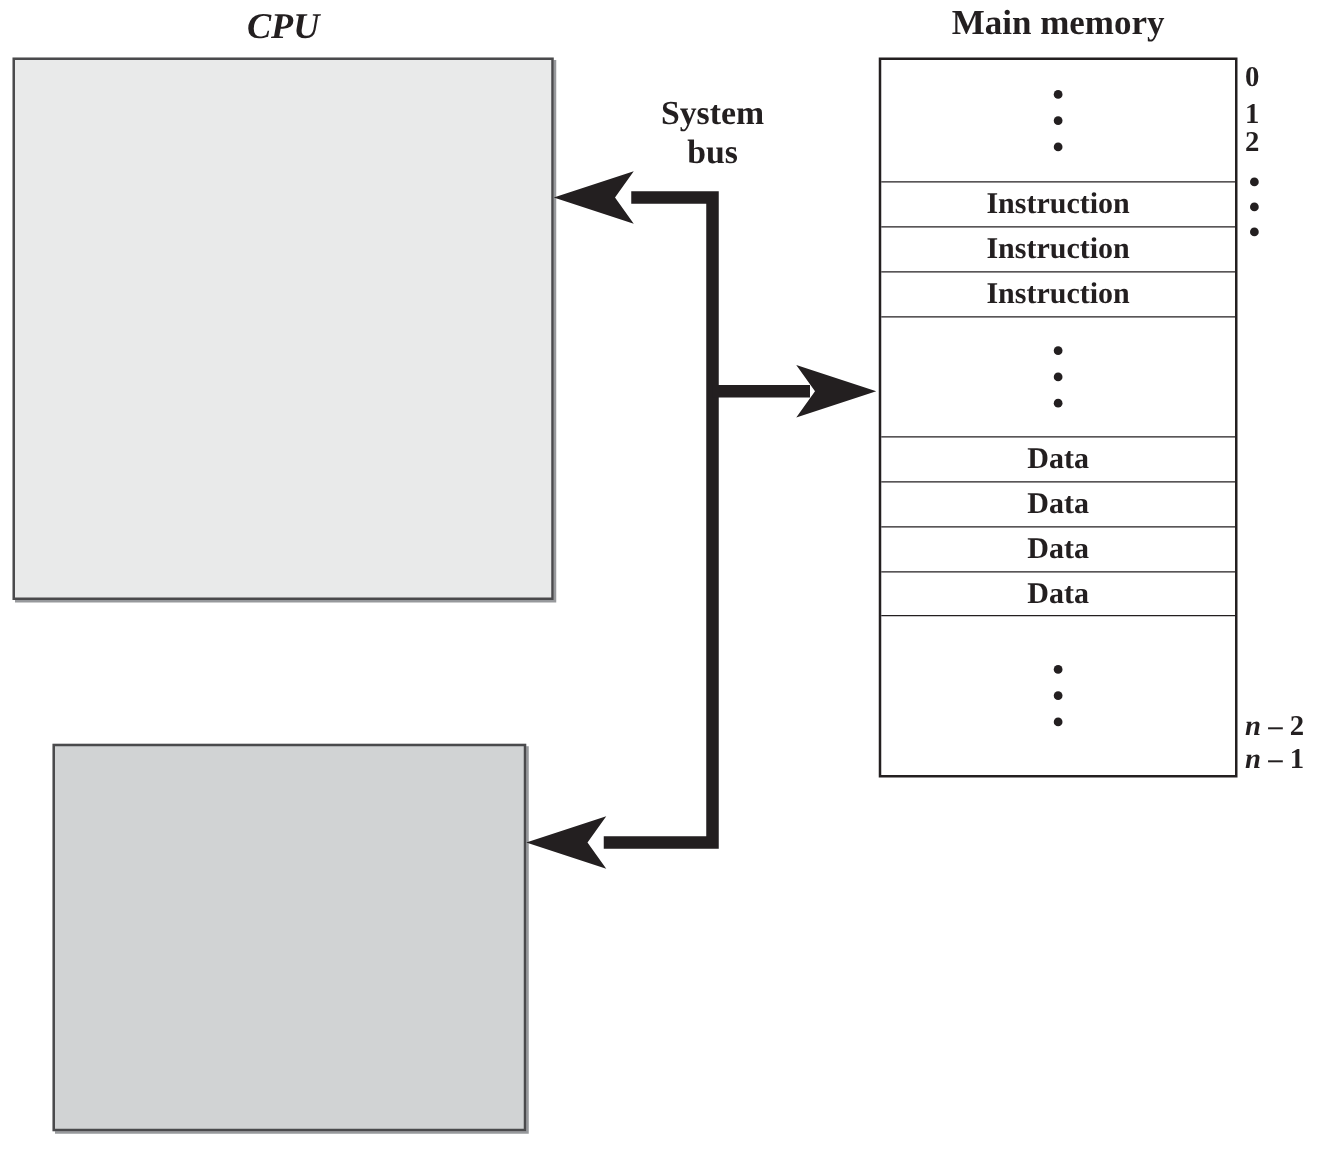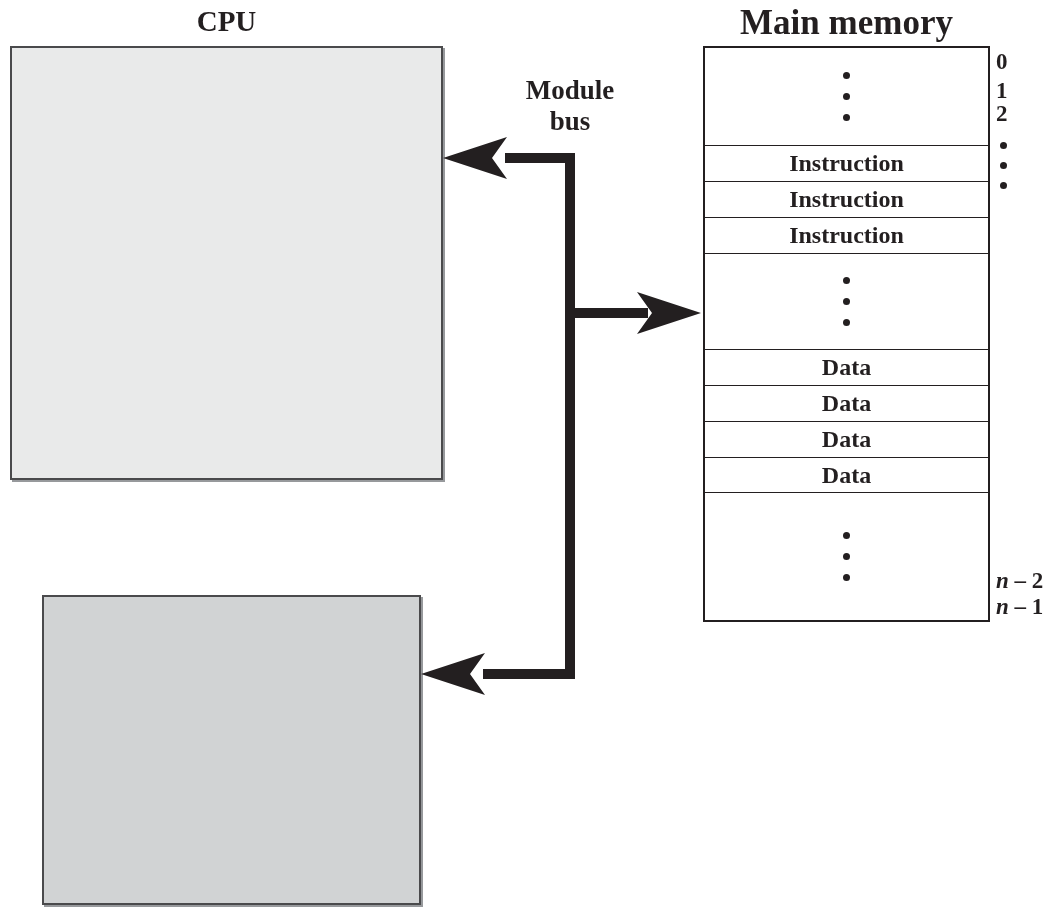--- a/index.html
+++ b/index.html
@@ -21,22 +21,22 @@
     color: var(--ink);
     overflow: hidden;
   }
   .fig-title {
     position: absolute;
     text-align: center;
     font-weight: bold;
     white-space: pre-line;
     line-height: 1.12;
   }
-  .title-cpu    { left: 10px;  top: 5px;   width: 433px; font-size: 29px; }
-  .title-memory { left: 700px; top: 3px;   width: 293px; font-size: 35px; }
+  .title-cpu    { left: 10px;  top: 5px;   width: 433px; font-size: 29px; font-style: italic; }
+  .title-memory { left: 700px; top: 3px;   width: 293px; font-size: 28px; }
   .title-bus    { left: 497px; top: 75px;  width: 146px; font-size: 27px; line-height: 1.15; }
   .title-io     { left: 42px;  top: 552px; width: 379px; font-size: 27px; }
 
   .hwbox {
     position: absolute;
     border: 2px solid var(--box-border);
     box-shadow: 2px 2px 0 var(--shadow);
   }
   .box-cpu { left: 10px; top: 46px;  width: 433px; height: 434px; background: var(--cpu-fill); }
   .box-io  { left: 42px; top: 595px; width: 379px; height: 310px; background: var(--io-fill); }
@@ -110,21 +110,21 @@
   }
   .bus-head { fill: var(--ink); stroke: none; }
 </style>
 </head>
 <body>
 
 <div class="canvas">
 
   <div class="fig-title title-cpu">CPU</div>
   <div class="fig-title title-memory">Main memory</div>
-  <div class="fig-title title-bus">Module
+  <div class="fig-title title-bus">System
 bus</div>
 
   <div class="hwbox box-cpu"></div>
 
   <div class="hwbox box-io"></div>
 
   <div class="box-memory">
       <div class="mem-row mem-ellipsis" style="height: 97px;">
         <span class="dot"></span>
         <span class="dot"></span>

